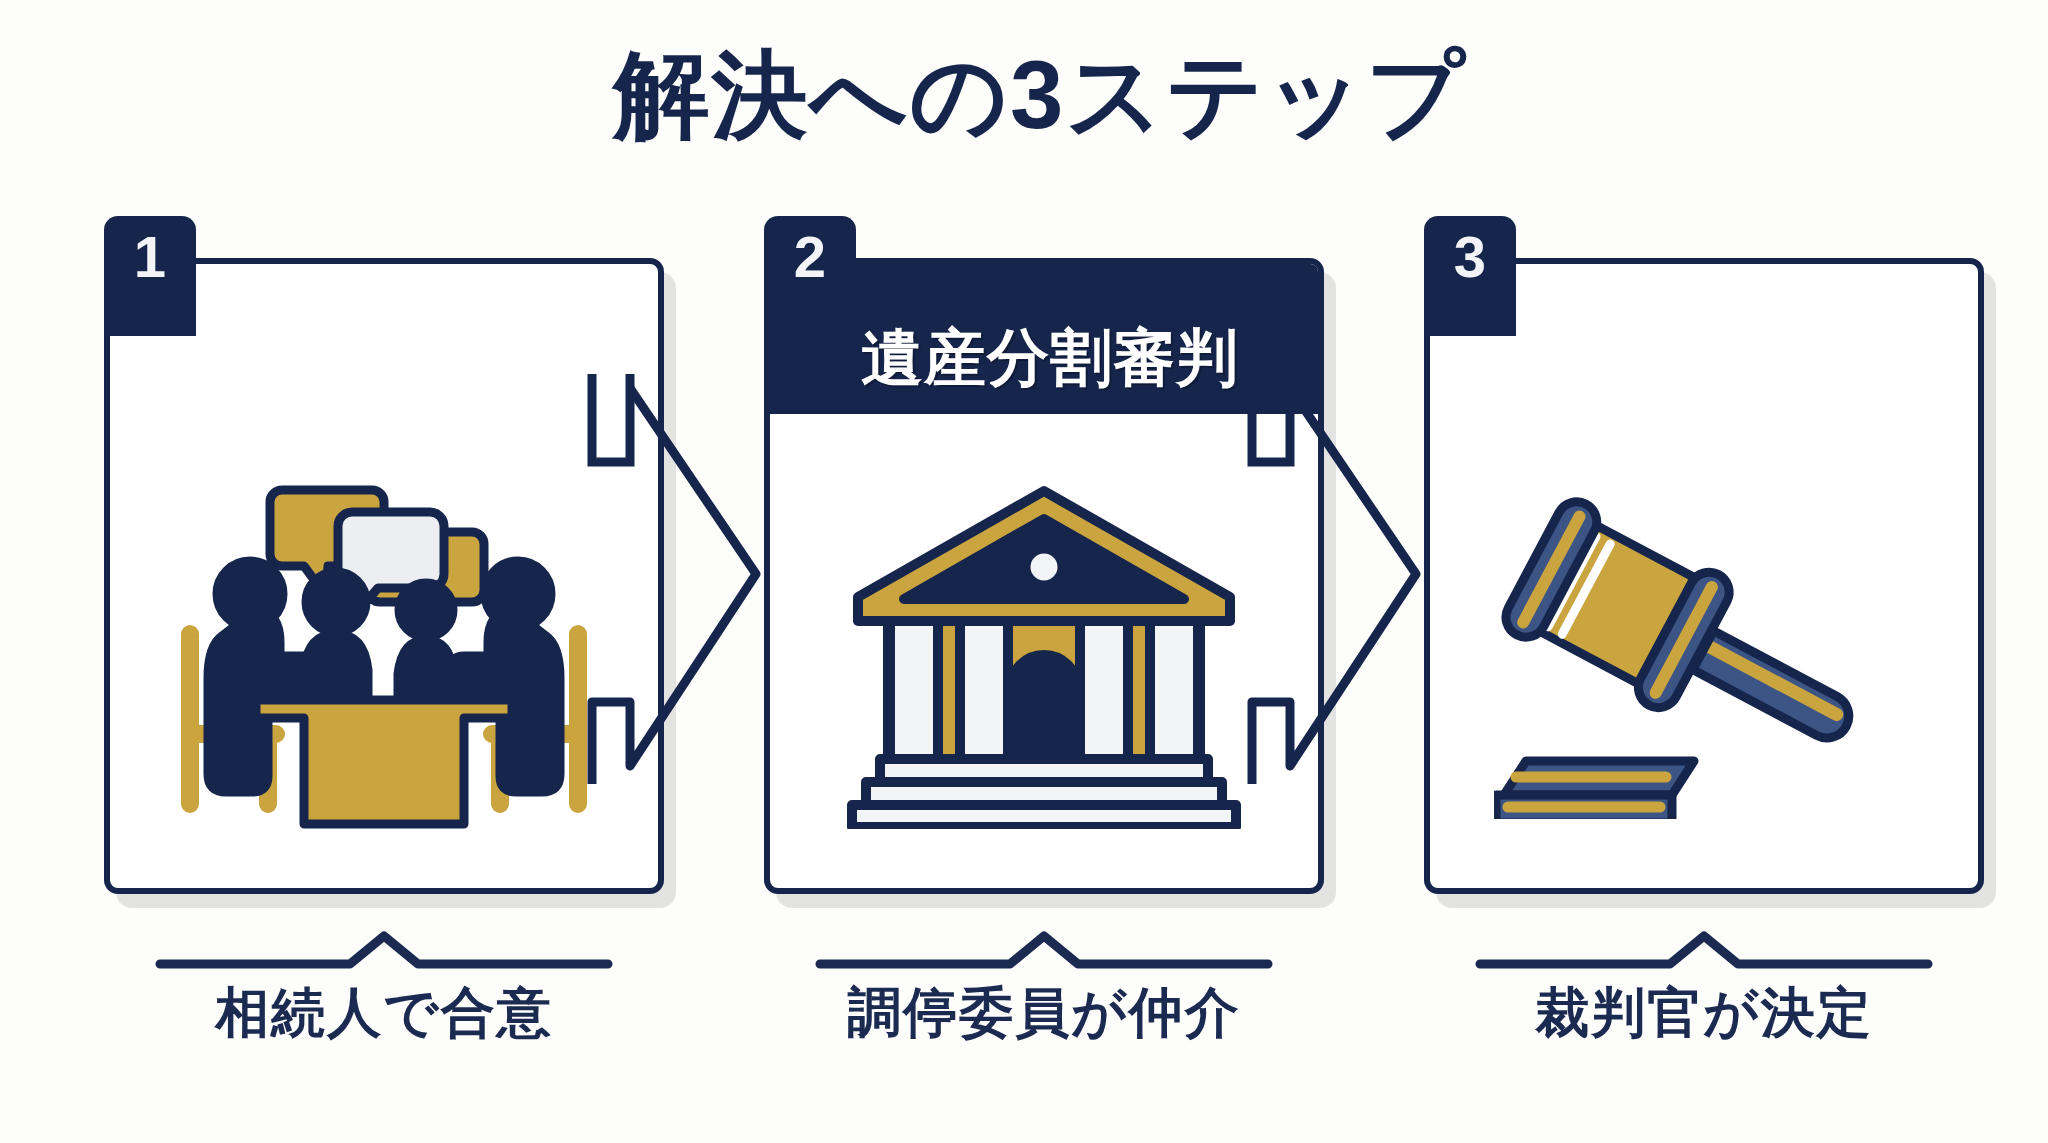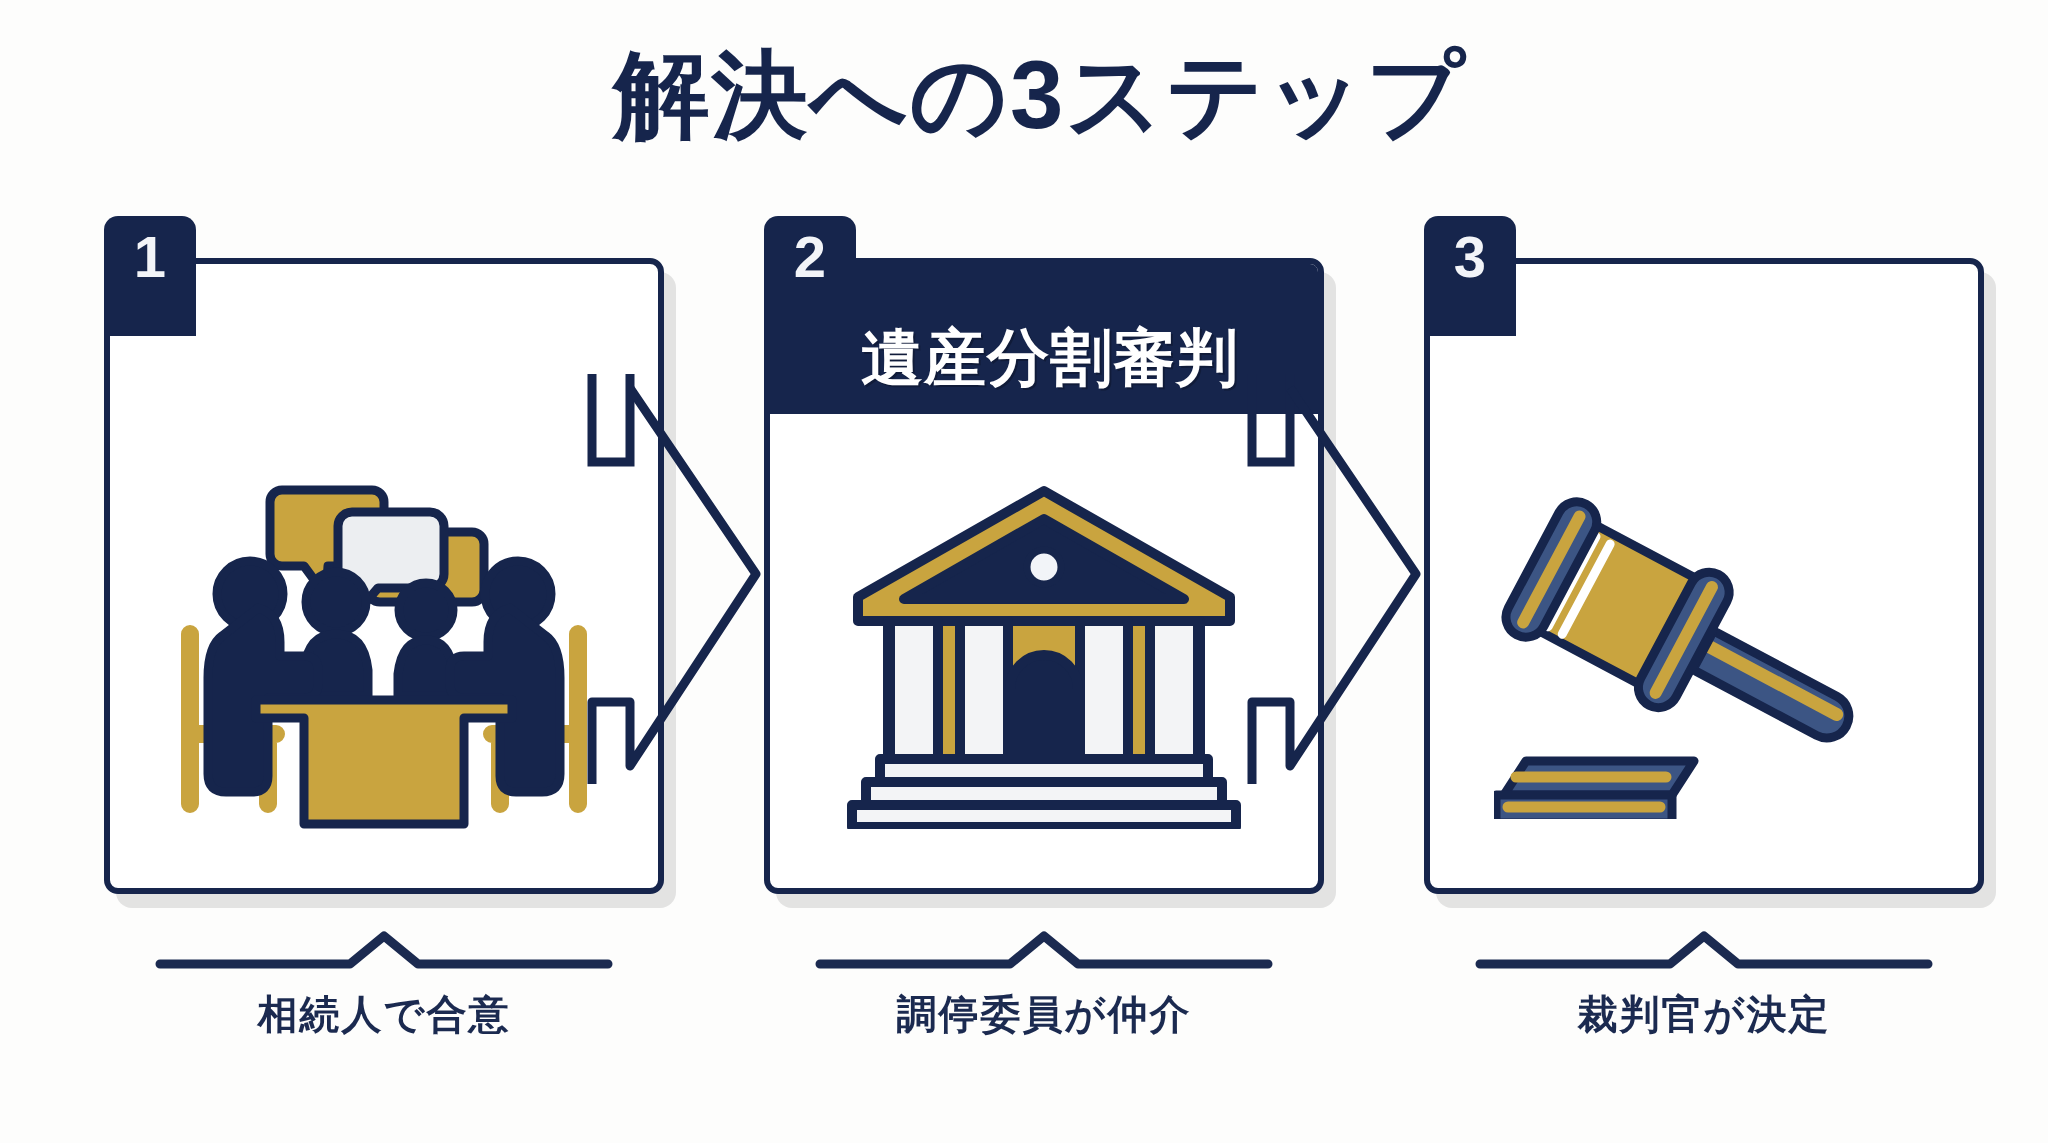--- a/index.html
+++ b/index.html
@@ -162,22 +162,22 @@
     width: 560px;
     text-align: center;
   }
   .caption-group.cap-1 { left: 0px; }
   .caption-group.cap-2 { left: 660px; }
   .caption-group.cap-3 { left: 1320px; }
 
   .caption-bracket { display: block; margin: 0 auto; }
 
   .caption-text {
-    margin-top: 13px;
-    font-size: 40px;
+    margin-top: 3px;
+    font-size: 54px;
     font-weight: 900;
     color: #1b2a50;
     letter-spacing: 2px;
     white-space: nowrap;
   }
 </style>
 </head>
 <body>
 
 <div id="infographic-title">解決への3ステップ</div>

